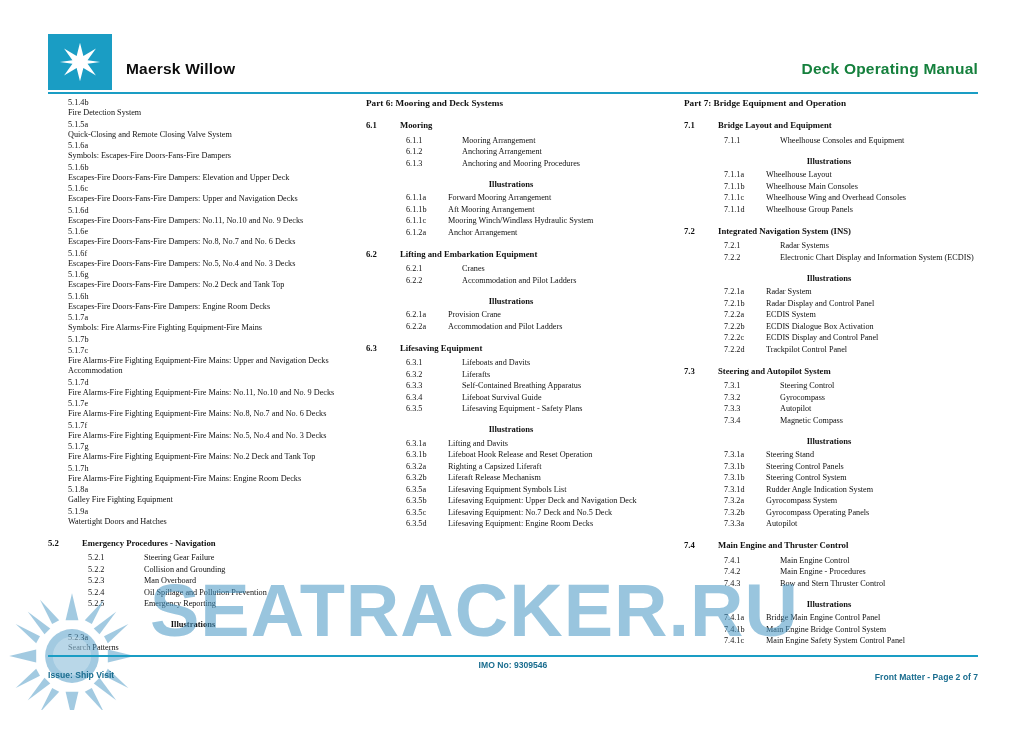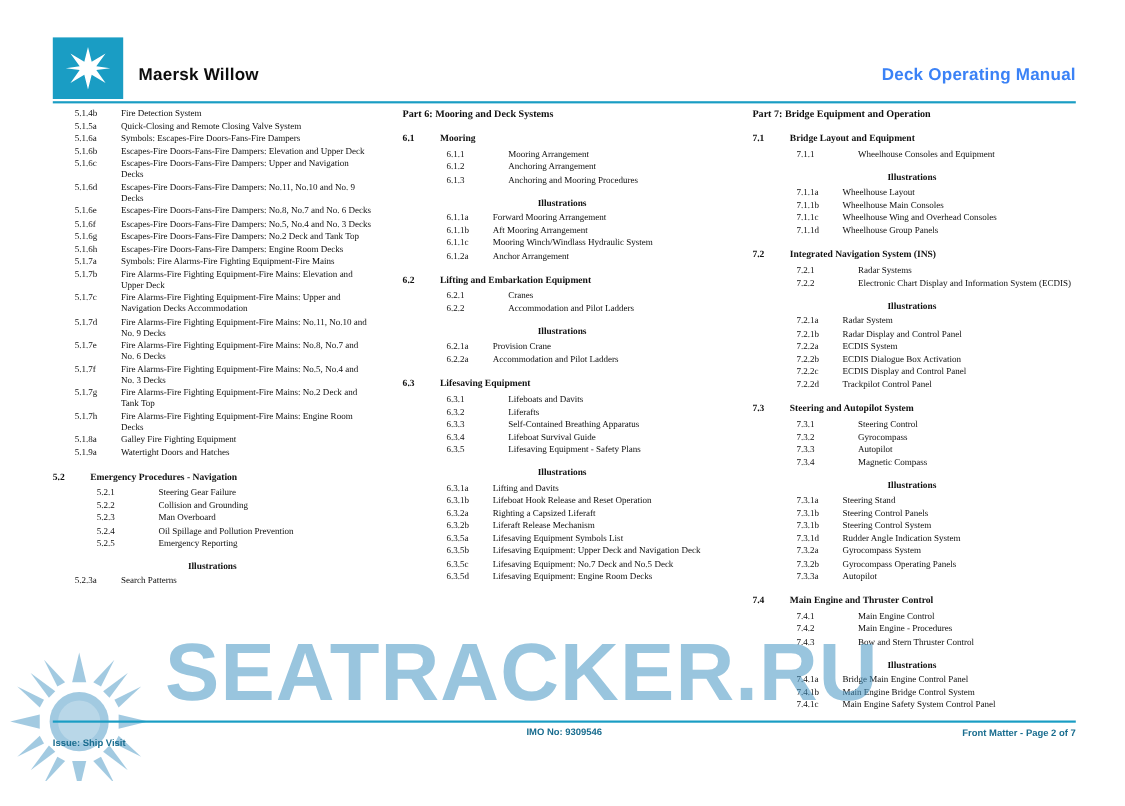--- a/index.html
+++ b/index.html
@@ -26,21 +26,21 @@
   .logo svg{display:block;}
   .vessel-name{
     position:absolute;left:78px;top:26px;
     font-family:"Liberation Sans", sans-serif;
     font-weight:bold;font-size:15.5px;color:#0d0d0d;
     letter-spacing:0.2px;
   }
   .manual-title{
     position:absolute;right:0;top:26px;
     font-family:"Liberation Sans", sans-serif;
-    font-weight:bold;font-size:15.5px;color:#3b82f6;
+    font-weight:bold;font-size:15.5px;color:#15803d;
     letter-spacing:0.2px;
     text-align:left;
   }
   .header-rule{
     position:absolute;left:48px;top:92px;width:930px;height:2px;
     background:#1a9dc4;
   }
   
   .columns{
     position:absolute;left:48px;top:98px;width:930px;height:545px;
@@ -75,40 +75,40 @@
   }
   ul.entries li .num{
     flex:none;
     font-size:8.2px;
   }
   ul.entries li .txt{
     flex:1;
     font-size:8.2px;
   }
   
-  .lvl2{padding-left:20px;}
+  .lvl2{padding-left:20px;flex-direction:column;}
   .lvl2 .num{width:42px;}
   .lvl3{padding-left:40px;}
   .lvl3 .num{width:56px;}
   .lvl3b{padding-left:40px;}
   .lvl3b .num{width:42px;}
 
   
   .footer-rule{
     position:absolute;left:48px;top:655px;width:930px;height:2px;
     background:#1a9dc4;
   }
   .footer{
     position:absolute;left:48px;top:660px;width:930px;height:16px;
     font-family:"Liberation Sans", sans-serif;
     font-size:8.6px;font-weight:bold;color:#1a6d8f;
   }
   .footer .left{position:absolute;left:0;top:10px;}
   .footer .center{position:absolute;left:50%;top:0;transform:translateX(-50%);}
-  .footer .right{position:absolute;right:0;top:1px;}
+  .footer .right{position:absolute;right:0;top:12px;}
 
   
   .watermark{
     position:absolute;left:0;top:560px;width:825px;height:150px;
     pointer-events:none;
     overflow:hidden;
   }
   .wm-text{
     position:absolute;left:150px;top:8px;
     font-family:"Liberation Sans", sans-serif;
@@ -181,21 +181,20 @@
         <li class="lvl2">
             <span class="num">5.1.6h</span>
             <span class="txt">Escapes-Fire Doors-Fans-Fire Dampers: Engine Room Decks</span>
           </li>
         <li class="lvl2">
             <span class="num">5.1.7a</span>
             <span class="txt">Symbols: Fire Alarms-Fire Fighting Equipment-Fire Mains</span>
           </li>
         <li class="lvl2">
             <span class="num">5.1.7b</span>
-            <span class="txt">Fire Alarms-Fire Fighting Equipment-Fire Mains: Elevation and Upper Deck</span>
           </li>
         <li class="lvl2">
             <span class="num">5.1.7c</span>
             <span class="txt">Fire Alarms-Fire Fighting Equipment-Fire Mains: Upper and Navigation Decks Accommodation</span>
           </li>
         <li class="lvl2">
             <span class="num">5.1.7d</span>
             <span class="txt">Fire Alarms-Fire Fighting Equipment-Fire Mains: No.11, No.10 and No. 9 Decks</span>
           </li>
         <li class="lvl2">

